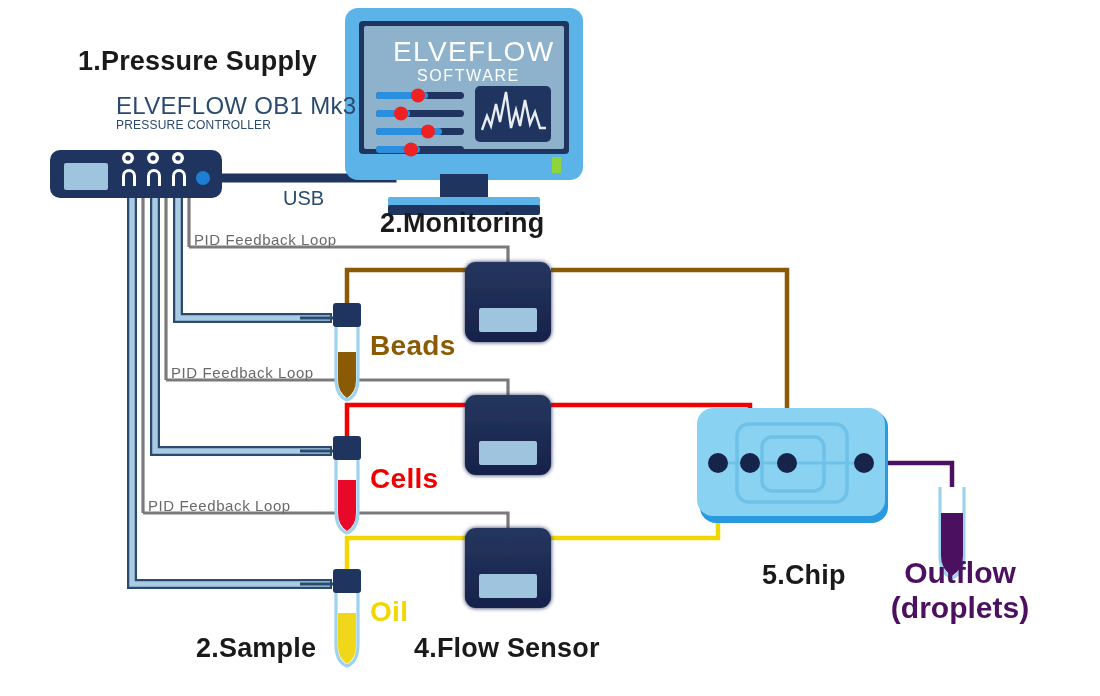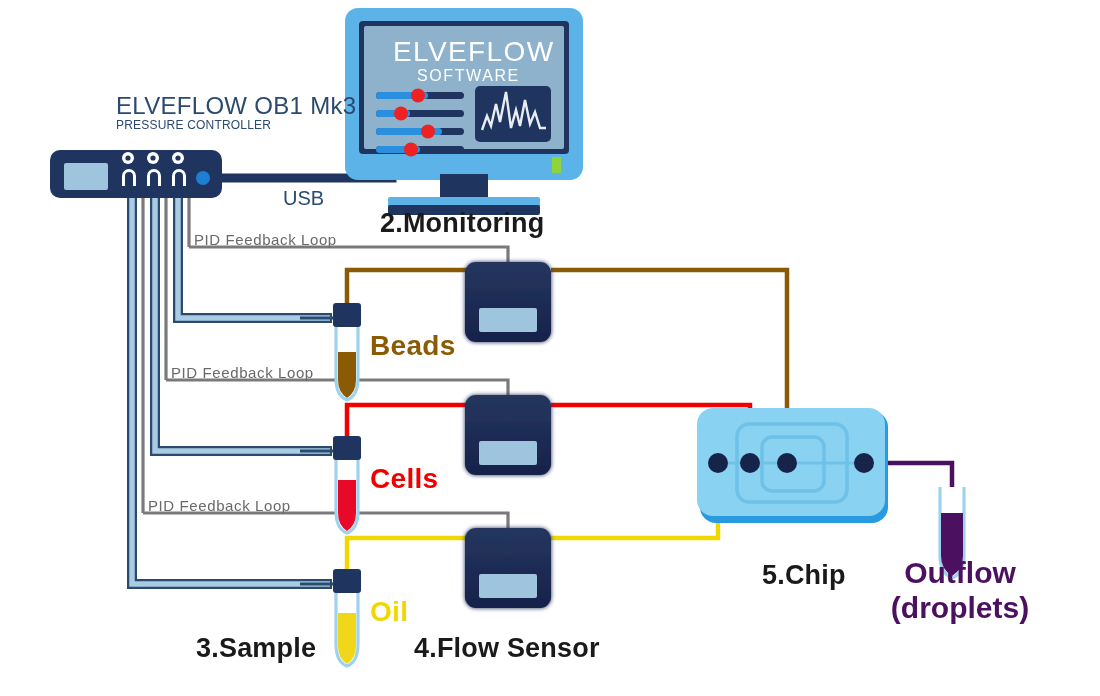--- a/index.html
+++ b/index.html
@@ -180,39 +180,40 @@
     <circle cx="787" cy="463" r="10" fill="#16244a"></circle>
     <circle cx="864" cy="463" r="10" fill="#16244a"></circle>
   </g>
 
   <g>
     <path d="M940,487 L940,555 Q940,573 952,578 Q964,573 964,555 L964,487" fill="#ffffff" stroke="#9ed3f0" stroke-width="3.2"></path>
     <path d="M941,513 L963,513 L963,556 Q963,569 952,576 Q941,569 941,556 Z" fill="#4b1060"></path>
   </g>
 </svg>
 
+<div class="lbl title-black" style="left:78px;top:46px;">1.Pressure Supply</div>
 <div class="lbl dev-name" style="left:116px;top:92px;">ELVEFLOW OB1 Mk3</div>
 <div class="lbl dev-sub" style="left:116px;top:118px;">PRESSURE CONTROLLER</div>
 
 <div class="lbl usb" style="left:283px;top:187px;">USB</div>
 
 <div class="lbl title-black" style="left:380px;top:208px;">2.Monitoring</div>
 
 <div class="lbl screen-main" style="left:393px;top:36px;">ELVEFLOW</div>
 <div class="lbl screen-sub" style="left:417px;top:67px;">SOFTWARE</div>
 
 <div class="lbl pid" style="left:194px;top:231px;">PID Feedback Loop</div>
 <div class="lbl pid" style="left:171px;top:364px;">PID Feedback Loop</div>
 <div class="lbl pid" style="left:148px;top:497px;">PID Feedback Loop</div>
 
 <div class="lbl fluid" style="left:370px;top:282px;color:#8a5a05;">Beads</div>
 <div class="lbl fluid" style="left:370px;top:415px;color:#f20000;">Cells</div>
 <div class="lbl fluid" style="left:370px;top:548px;color:#f2d600;">Oil</div>
 
-<div class="lbl title-black" style="left:196px;top:633px;">3.Sample</div>
+<div class="lbl title-black" style="left:196px;top:633px;">2.Sample</div>
 <div class="lbl title-black" style="left:414px;top:633px;">4.Flow Sensor</div>
 <div class="lbl title-black" style="left:762px;top:560px;">5.Chip</div>
 
 <div class="lbl outflow" style="left:880px;top:556px;width:160px;">
   <div>Outflow</div>
   <div>(droplets)</div>
 </div>
 
 </div>
 

